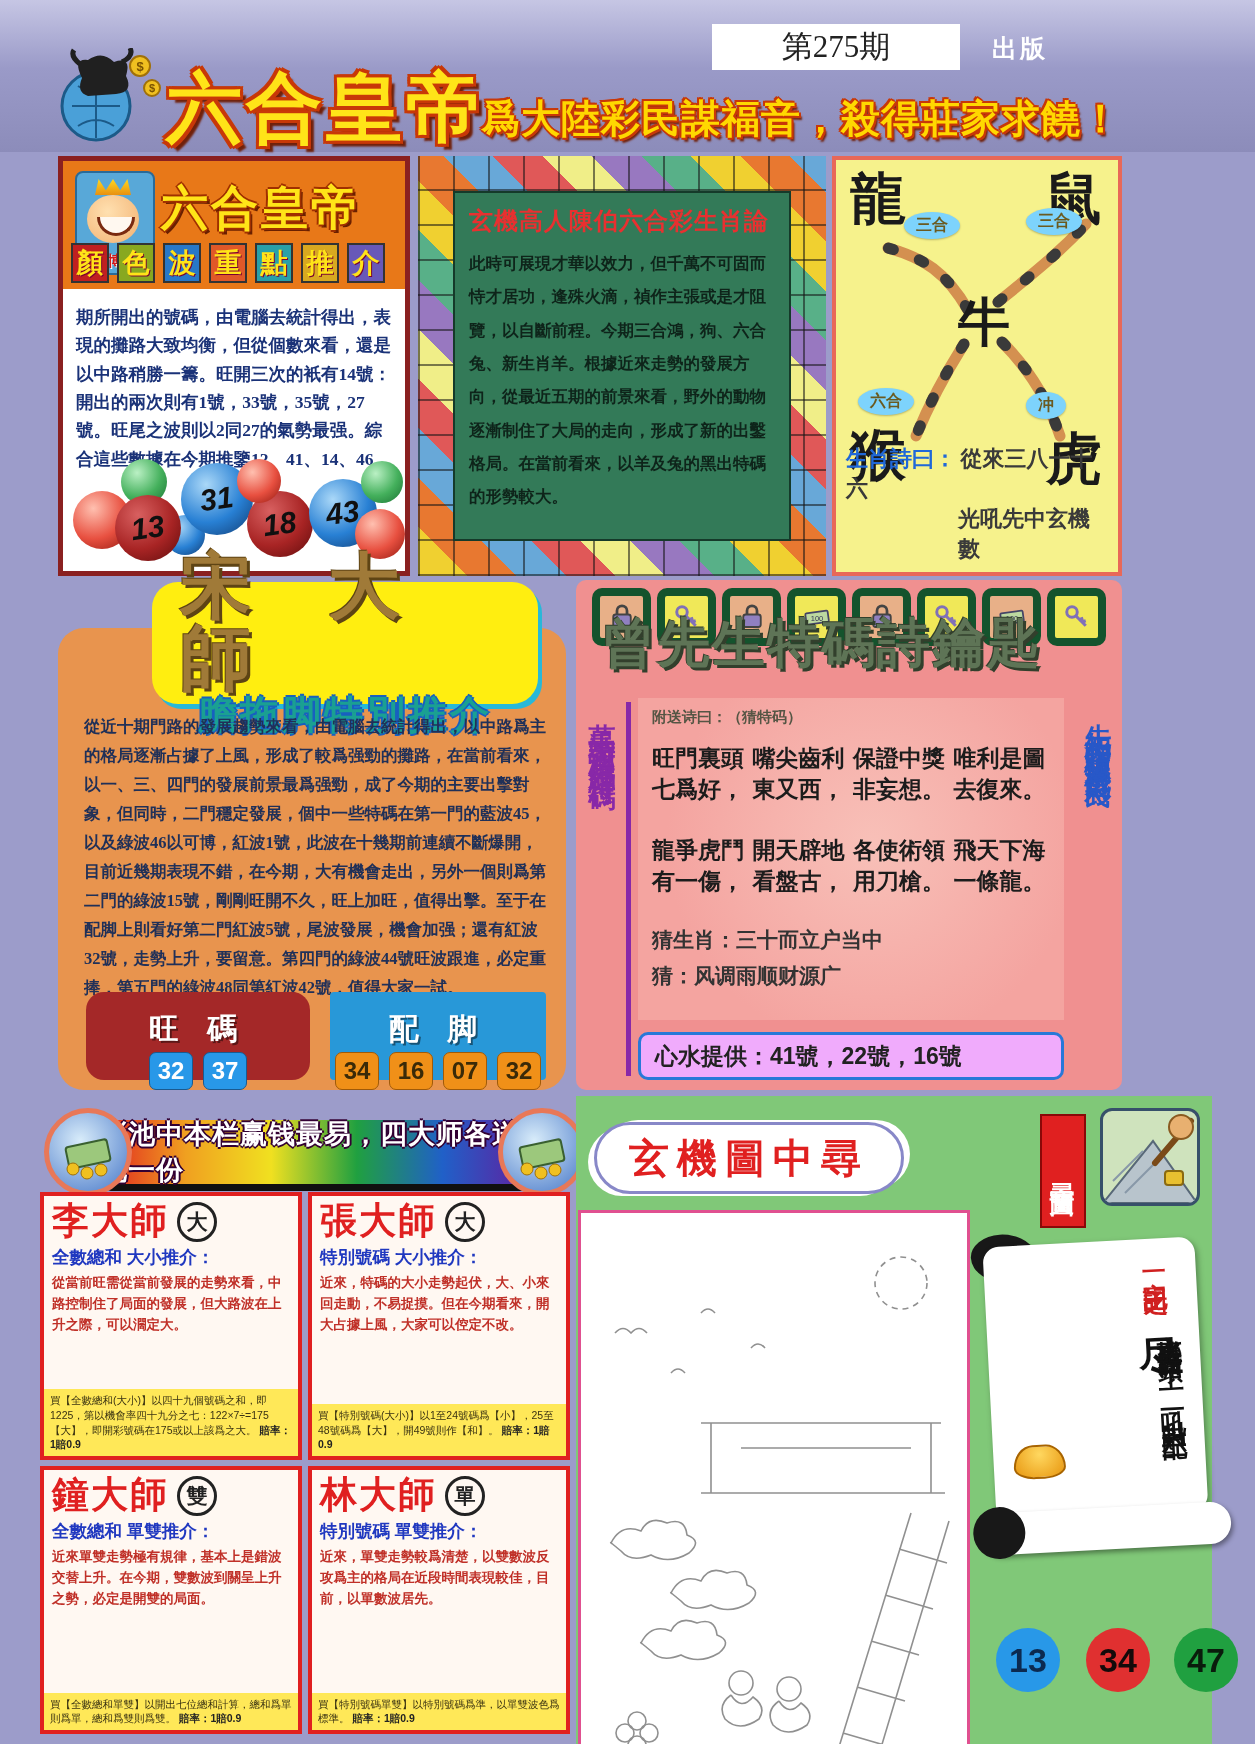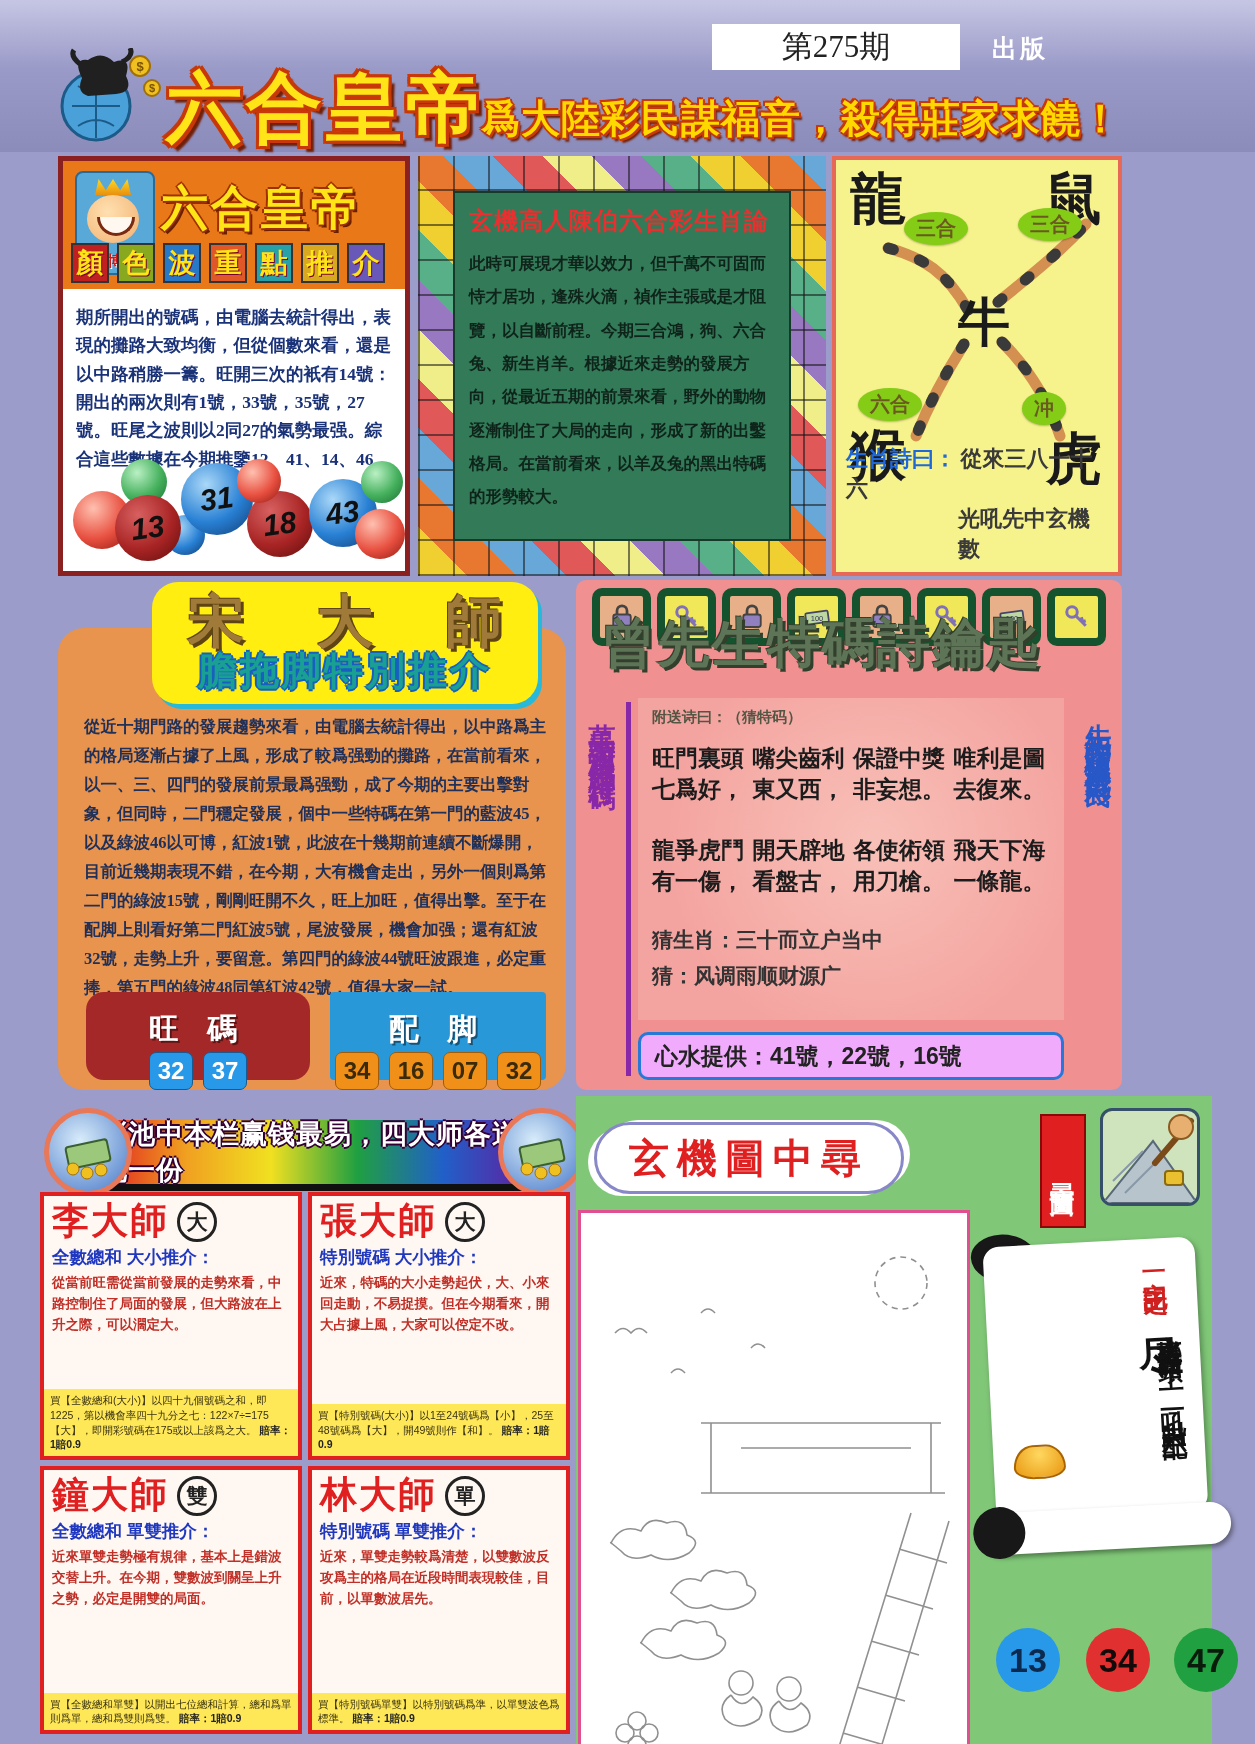--- a/index.html
+++ b/index.html
@@ -51,30 +51,30 @@
      repeating-linear-gradient(0deg,rgba(20,20,20,.55) 0 2px,transparent 2px 35px),
      repeating-linear-gradient(90deg,rgba(20,20,20,.55) 0 2px,transparent 2px 35px),
      repeating-linear-gradient(45deg,#f0d030 0 35px,#e87830 35px 70px,#68a8d8 70px 105px,#e05858 105px 140px,#f0ee88 140px 175px,#9878c0 175px 210px,#58b088 210px 245px);}
   .essay-inner{position:absolute;left:35px;top:35px;right:35px;bottom:35px;background:#337a58;border:2px solid #15session;border:2px solid #153a2a;padding:12px 14px;box-sizing:border-box;}
   .essay-title{color:#e83030;font-size:24px;font-weight:bold;letter-spacing:1px;margin-bottom:10px;}
   .essay-body{font-family:"Liberation Serif",serif;color:#0e241a;font-size:16.5px;font-weight:bold;line-height:2.02;}
 
   
   .zd-box{left:832px;top:156px;width:290px;height:420px;background:#f6f28c;border:4px solid #e86858;box-sizing:border-box;}
   .zd-char{position:absolute;font-family:"Liberation Serif",serif;font-weight:bold;color:#1a1a1a;font-size:56px;}
-  .zd-label{position:absolute;background:#84cc16;border-radius:50%;padding:3px 12px;font-size:20px;font-weight:bold;color:#6a5a20;box-shadow:0 1px 2px rgba(0,0,0,.25);}
+  .zd-label{position:absolute;background:#7dd3fc;border-radius:50%;padding:3px 12px;font-size:16px;font-weight:bold;color:#6a5a20;box-shadow:0 1px 2px rgba(0,0,0,.25);}
   .zd-poem{position:absolute;left:10px;bottom:8px;right:8px;}
   .zd-poem-label{color:#2068d8;font-size:22px;font-weight:bold;}
   .zd-poem-line{font-family:"Liberation Serif",serif;color:#3a3a3a;font-size:22px;font-weight:bold;}
 
   
   .song-panel{left:58px;top:628px;width:508px;height:462px;background:#e8944e;border-radius:26px;}
   .song-banner{position:absolute;left:94px;top:-46px;width:386px;height:122px;background:#ffee10;border-radius:26px;
     box-shadow:4px 5px 0 #28b8d8;display:flex;flex-direction:column;align-items:center;justify-content:center;}
-  .song-name{font-size:57px;font-weight:bold;color:#a07a38;letter-spacing:28px;line-height:1;padding-left:28px;
+  .song-name{font-size:72px;font-weight:bold;color:#a07a38;letter-spacing:28px;line-height:1;padding-left:28px;
     text-shadow:3px 3px 0 #5e4414,-1px -1px 0 #5e4414;}
   .song-sub{font-size:39px;font-weight:bold;color:#1aa092;letter-spacing:3px;line-height:1.1;
     text-shadow:2px 0 #1860c0,-2px 0 #1860c0,0 2px #1860c0,0 -2px #1860c0;}
   .song-body{position:absolute;left:26px;right:20px;top:84px;height:300px;overflow:hidden;
     font-family:"Liberation Serif",serif;font-size:16.5px;font-weight:bold;color:#203058;line-height:1.76;}
   .hot-box{position:absolute;left:28px;bottom:10px;width:224px;height:88px;background:#a42828;border-radius:18px;text-align:center;}
   .leg-box{position:absolute;right:20px;bottom:10px;width:216px;height:88px;background:#2898d8;border-radius:4px;text-align:center;}
   .mini-title{color:#fff;font-weight:bold;font-size:30px;letter-spacing:10px;margin-top:17px;
     text-shadow:2px 2px 0 rgba(0,0,0,.45);}
   .chip-row{display:flex;justify-content:center;gap:10px;margin-top:2px;}

